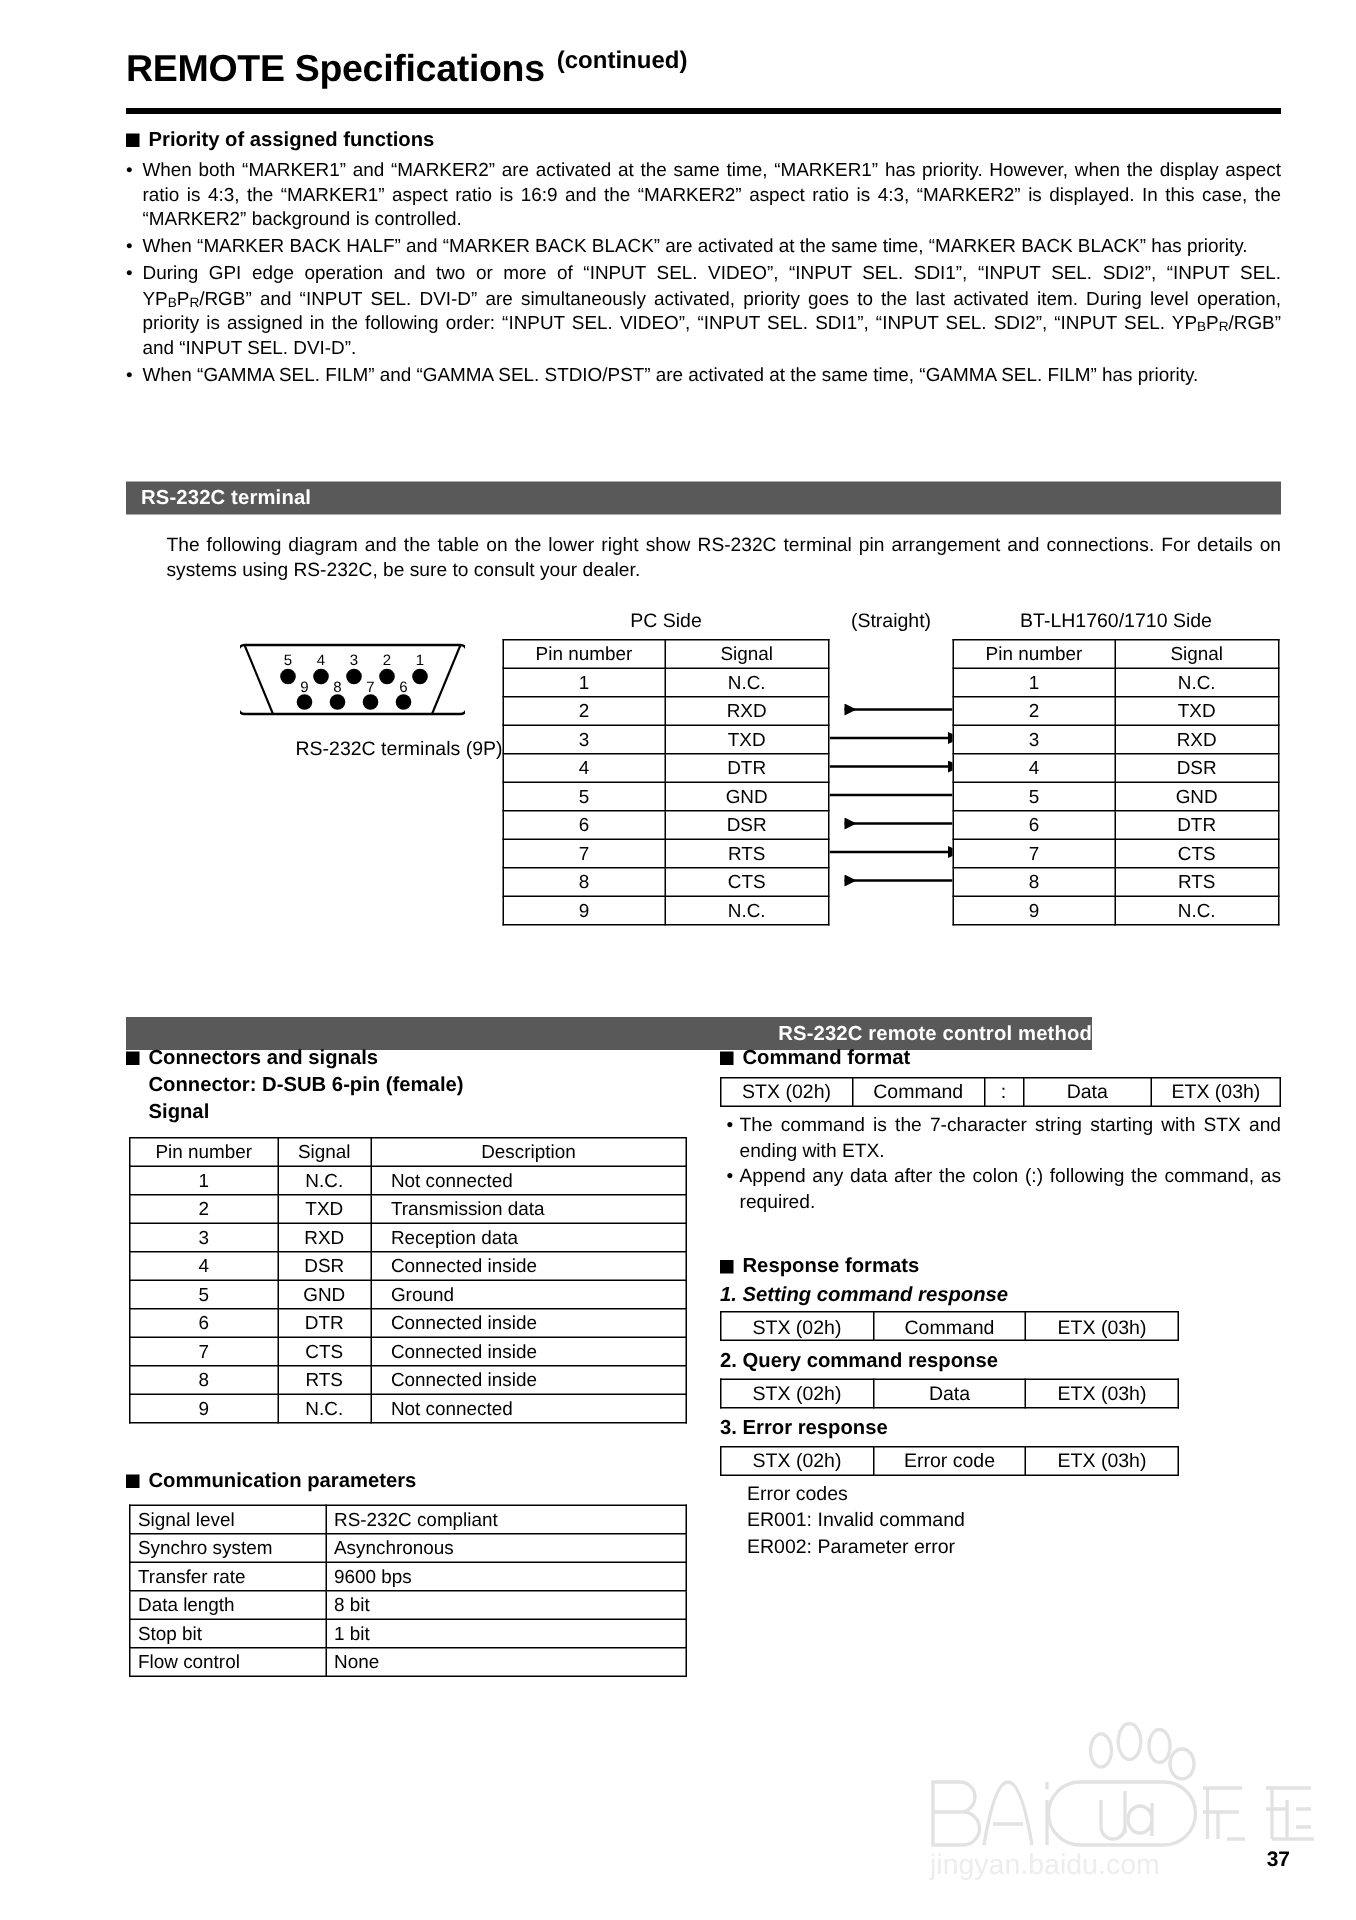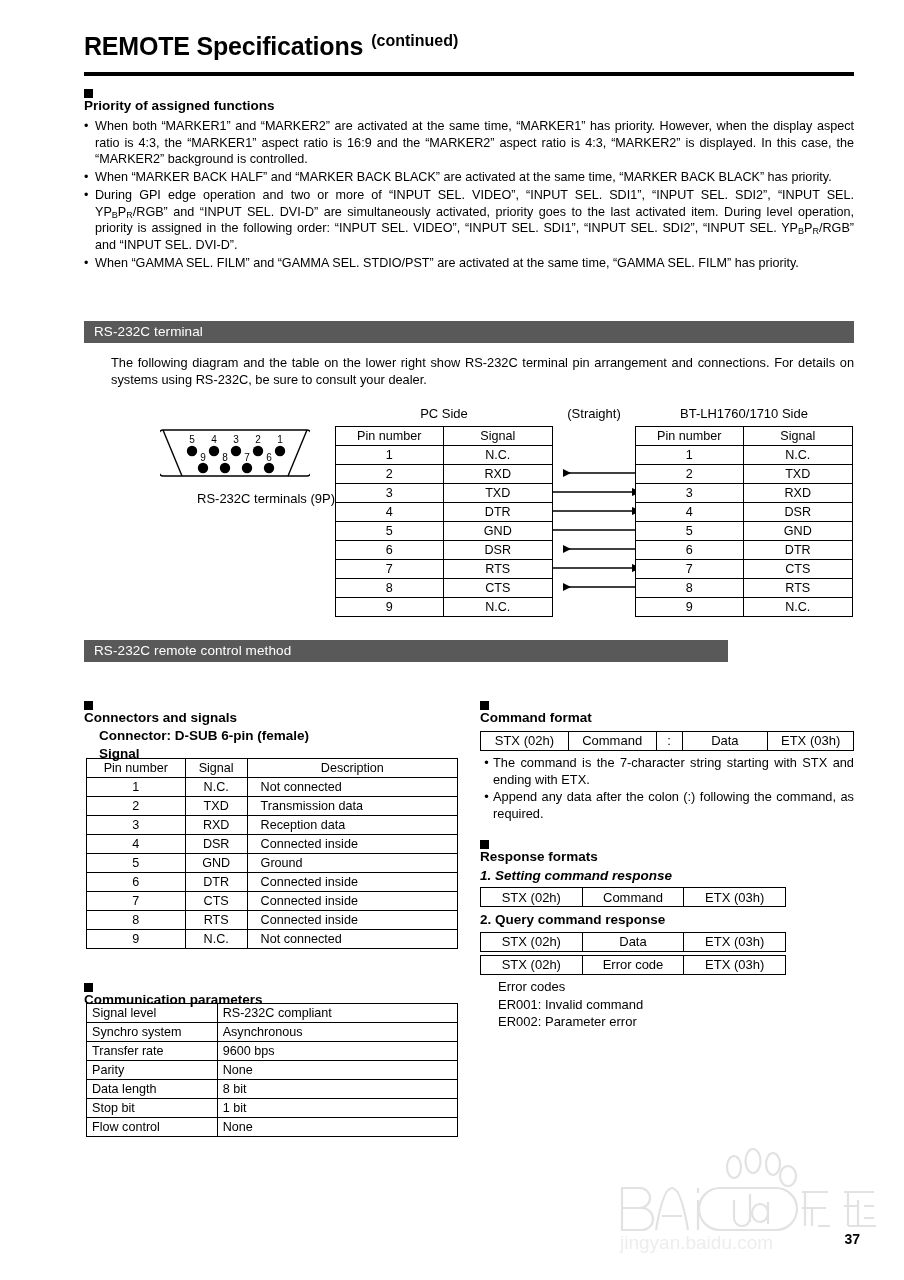--- a/index.html
+++ b/index.html
@@ -54,21 +54,20 @@
     background: #000;
   }
 
   
   .sq-heading {
     display: flex;
     align-items: flex-start;
     font-size: 13.5px;
     font-weight: bold;
     line-height: 1.25;
-    flex-direction: column;
   }
   .sq-mark {
     width: 9px;
     height: 9px;
     background: #000;
     margin-right: 6px;
     margin-top: 4px;
     flex: 0 0 auto;
   }
 
@@ -91,21 +90,21 @@
     flex: 1 1 auto;
     text-align: justify;
     text-justify: inter-word;
   }
 
   
   .section-bar {
     background: #595959;
     color: #ffffff;
     font-size: 13.5px;
-    font-weight: normal;
+    font-weight: bold;
     padding: 3px 0 4px 10px;
     box-sizing: border-box;
     letter-spacing: 0.1px;
   }
 
   
   .para {
     font-size: 12.8px;
     line-height: 1.36;
     text-align: justify;
@@ -402,21 +401,21 @@
           <td class="c1">8</td>
           <td class="c2">RTS</td>
         </tr>
       <tr>
           <td class="c1">9</td>
           <td class="c2">N.C.</td>
         </tr>
     </tbody>
   </table>
 
-  <div class="section-bar" style="position:absolute; left:84px; top:640px; width:644px;">
+  <div class="section-bar" style="position:absolute; left:84px; top:678px; width:644px;text-align:right;">
     <span>RS-232C remote control method</span>
   </div>
 
   <div style="position:absolute; left:84px; top:697px; width:380px;">
     <div class="sq-heading">
       <span class="sq-mark"></span>
       <span>Connectors and signals</span>
     </div>
     <div style="font-size:13.5px; font-weight:bold; line-height:1.32; padding-left:15px;">Connector: D-SUB 6-pin (female)</div>
     <div style="font-size:13.5px; font-weight:bold; line-height:1.32; padding-left:15px;">Signal</div>
@@ -488,24 +487,20 @@
           <td class="p1">Signal level</td>
           <td class="p2">RS-232C compliant</td>
         </tr>
       <tr>
           <td class="p1">Synchro system</td>
           <td class="p2">Asynchronous</td>
         </tr>
       <tr>
           <td class="p1">Transfer rate</td>
           <td class="p2">9600 bps</td>
-        </tr>
-      <tr>
-          <td class="p1">Parity</td>
-          <td class="p2">None</td>
         </tr>
       <tr>
           <td class="p1">Data length</td>
           <td class="p2">8 bit</td>
         </tr>
       <tr>
           <td class="p1">Stop bit</td>
           <td class="p2">1 bit</td>
         </tr>
       <tr>
@@ -566,20 +561,21 @@
     <table class="grid fmt-table" style="margin-top:3px; width:306px;">
       <tbody>
         <tr>
           <td style="width:102px;">STX (02h)</td>
           <td style="width:102px;">Data</td>
           <td style="width:102px;">ETX (03h)</td>
         </tr>
       </tbody>
     </table>
 
+    <div class="num-heading" style="margin-top:4px;">3. Error response</div>
     <table class="grid fmt-table" style="margin-top:3px; width:306px;">
       <tbody>
         <tr>
           <td style="width:102px;">STX (02h)</td>
           <td style="width:102px;">Error code</td>
           <td style="width:102px;">ETX (03h)</td>
         </tr>
       </tbody>
     </table>
 

